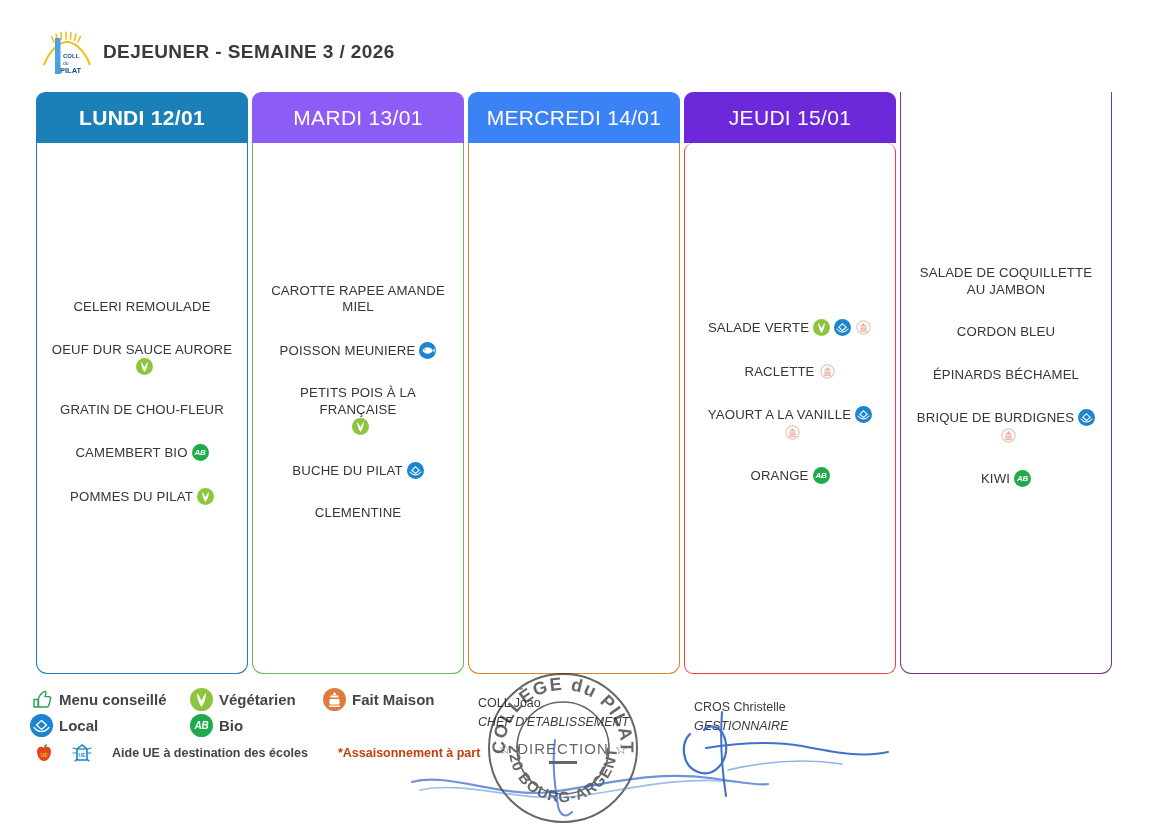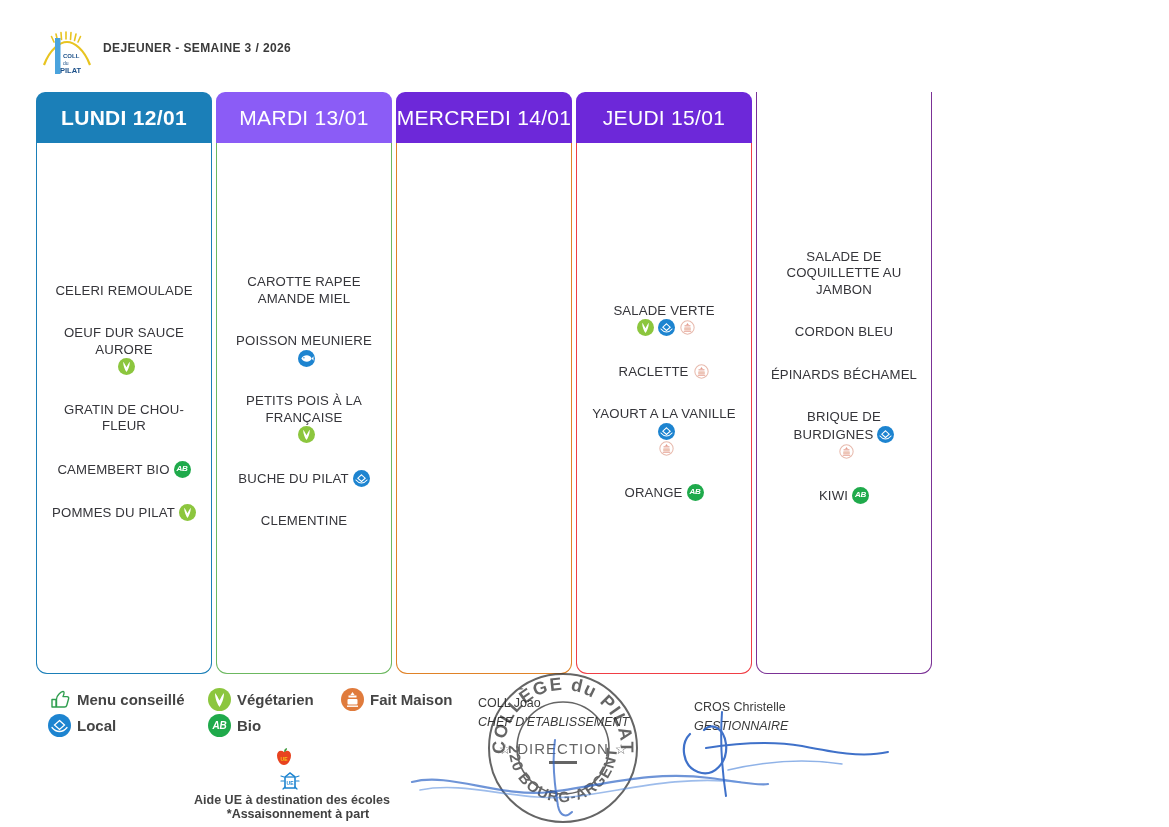--- a/index.html
+++ b/index.html
@@ -24,38 +24,38 @@
     height: 86px;
   }
   #school-logo {
     position: absolute;
     left: 40px; top: 29px;
     width: 54px; height: 48px;
   }
   #doc-title {
     position: absolute;
     left: 103px; top: 41px;
-    font-size: 12px;
+    font-size: 19px;
     font-weight: bold;
     letter-spacing: 0.4px;
     color: #3a3a3a;
     white-space: nowrap;
   }
 
   
   #week-grid {
     position: absolute;
     left: 36px; top: 92px;
     width: 1080px;
     height: 582px;
     display: flex;
     gap: 4px;
   }
   .day-column {
-    width: 176px;
+    width: 212px;
     display: flex;
     flex-direction: column;
   }
   .day-header {
     height: 51px;
     border-radius: 9px 9px 0 0;
     display: flex;
     align-items: center;
     justify-content: center;
     color: #ffffff;
@@ -128,21 +128,21 @@
     color: #ffffff;
     font-size: 8px;
     font-weight: bold;
     font-style: italic;
     letter-spacing: -0.3px;
   }
 
   
   #legend {
     position: absolute;
-    left: 48px; top: 686px;
+    left: 30px; top: 686px;
     width: 470px;
   }
   .legend-row {
     display: flex;
     align-items: center;
     height: 26px;
   }
   .legend-entry {
     display: flex;
     align-items: center;
@@ -165,40 +165,39 @@
   }
   #lg-e-conseille { width: 160px; }
   #lg-e-vegetarien { width: 133px; }
   #lg-e-local { width: 160px; }
   #lg-e-bio { width: 133px; }
 
   #legend-row-ue {
     display: flex;
     align-items: center;
     height: 30px;
-    margin-top: 7px;
-    flex-direction: column;
+    margin-top: 0;
   }
   #ue-apple-icon, #ue-milk-icon {
     width: 24px; height: 24px; flex: none;
   }
   #ue-apple-icon { margin-left: 2px; }
   #ue-milk-icon { margin-left: 14px; }
   #ue-text {
     margin-left: 18px;
     font-size: 12.5px;
     font-weight: bold;
     color: #454545;
     white-space: nowrap;
   }
   #assaisonnement-note {
     margin-left: 30px;
     font-size: 12.5px;
     font-weight: bold;
-    color: #404040;
+    color: #c2410c;
     white-space: nowrap;
   }
 
   
   .sig-block {
     position: absolute;
     font-size: 12.5px;
     color: #3a3a3a;
     line-height: 1.5;
   }
@@ -290,28 +289,28 @@
                 </svg></span></div></div>
           <div class="menu-item"><span class="label">BUCHE DU PILAT</span><span class="badges"><span class="badge badge-local"><svg viewBox="0 0 23 23" xmlns="http://www.w3.org/2000/svg">
                   <path d="M11.5 6.5 L16.5 11 L11.5 15.5 L6.5 11 Z" fill="none" stroke="#ffffff" stroke-width="1.4"></path>
                   <path d="M4 13.5 C6 16 9 17.5 11.5 17.5 C14 17.5 17 16 19 13.5" fill="none" stroke="#ffffff" stroke-width="1.4" stroke-linecap="round"></path>
                 </svg></span></span></div>
           <div class="menu-item"><span class="label">CLEMENTINE</span></div>
         </div>
       </div>
     </div>
     <div class="day-column">
-      <div class="day-header" style="background: #6d28d9;">MERCREDI 14/01</div>
+      <div class="day-header" style="background: #3b82f6;">MERCREDI 14/01</div>
       <div class="day-body" style="border-color: rgb(224, 130, 39);">
         <div class="menu-list"></div>
       </div>
     </div>
     <div class="day-column">
       <div class="day-header" style="background: #6d28d9;">JEUDI 15/01</div>
-      <div class="day-body" style="border-color: rgb(240, 62, 69);">
+      <div class="day-body" style="border-color: rgb(240, 62, 69); border-radius: 9px;">
         <div class="menu-list">
           <div class="menu-item"><span class="label">SALADE VERTE</span><span class="badges"><span class="badge badge-veg"><svg viewBox="0 0 23 23" xmlns="http://www.w3.org/2000/svg">
                   <path d="M7 5 C7 11 9.5 16 11.5 19 C13.5 16 16 11 16 5 C14 7.5 13 9.5 11.5 12.5 C10 9.5 9 7.5 7 5 Z" fill="#ffffff"></path>
                 </svg></span><span class="badge badge-local"><svg viewBox="0 0 23 23" xmlns="http://www.w3.org/2000/svg">
                   <path d="M11.5 6.5 L16.5 11 L11.5 15.5 L6.5 11 Z" fill="none" stroke="#ffffff" stroke-width="1.4"></path>
                   <path d="M4 13.5 C6 16 9 17.5 11.5 17.5 C14 17.5 17 16 19 13.5" fill="none" stroke="#ffffff" stroke-width="1.4" stroke-linecap="round"></path>
                 </svg></span><span class="badge badge-fait"><svg viewBox="0 0 23 23" xmlns="http://www.w3.org/2000/svg" opacity="0.62">
                   <circle cx="11.5" cy="11.5" r="9" fill="none" stroke="#d98f7a" stroke-width="1.4"></circle>
                   <path d="M7.5 8.5 L15.5 8.5 L15.5 10 L7.5 10 Z" fill="#d4614a"></path>
                   <path d="M11.5 5.5 L13.3 8 L9.7 8 Z" fill="#d4614a"></path>

